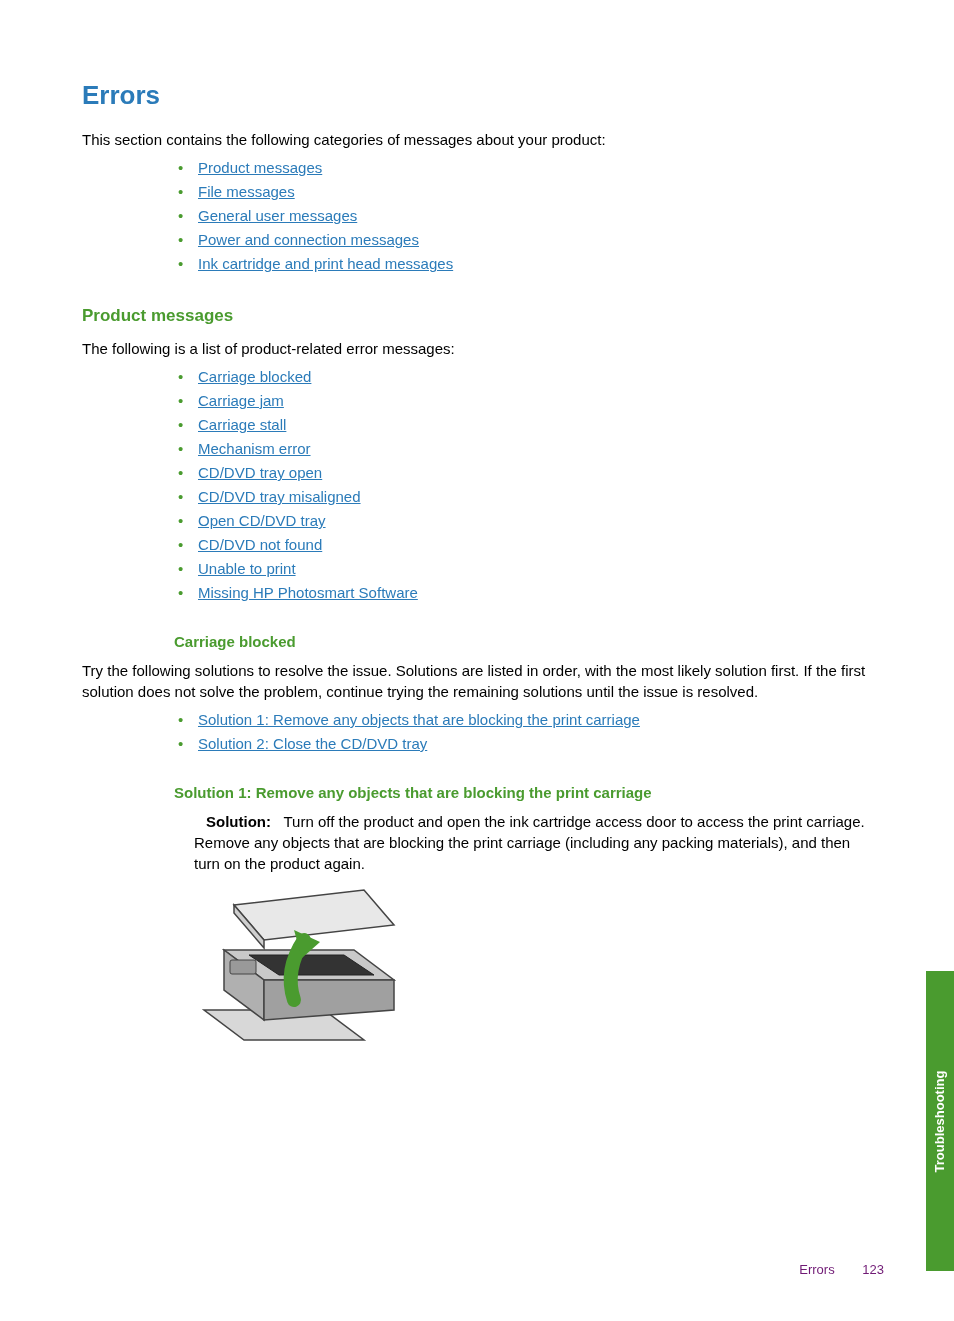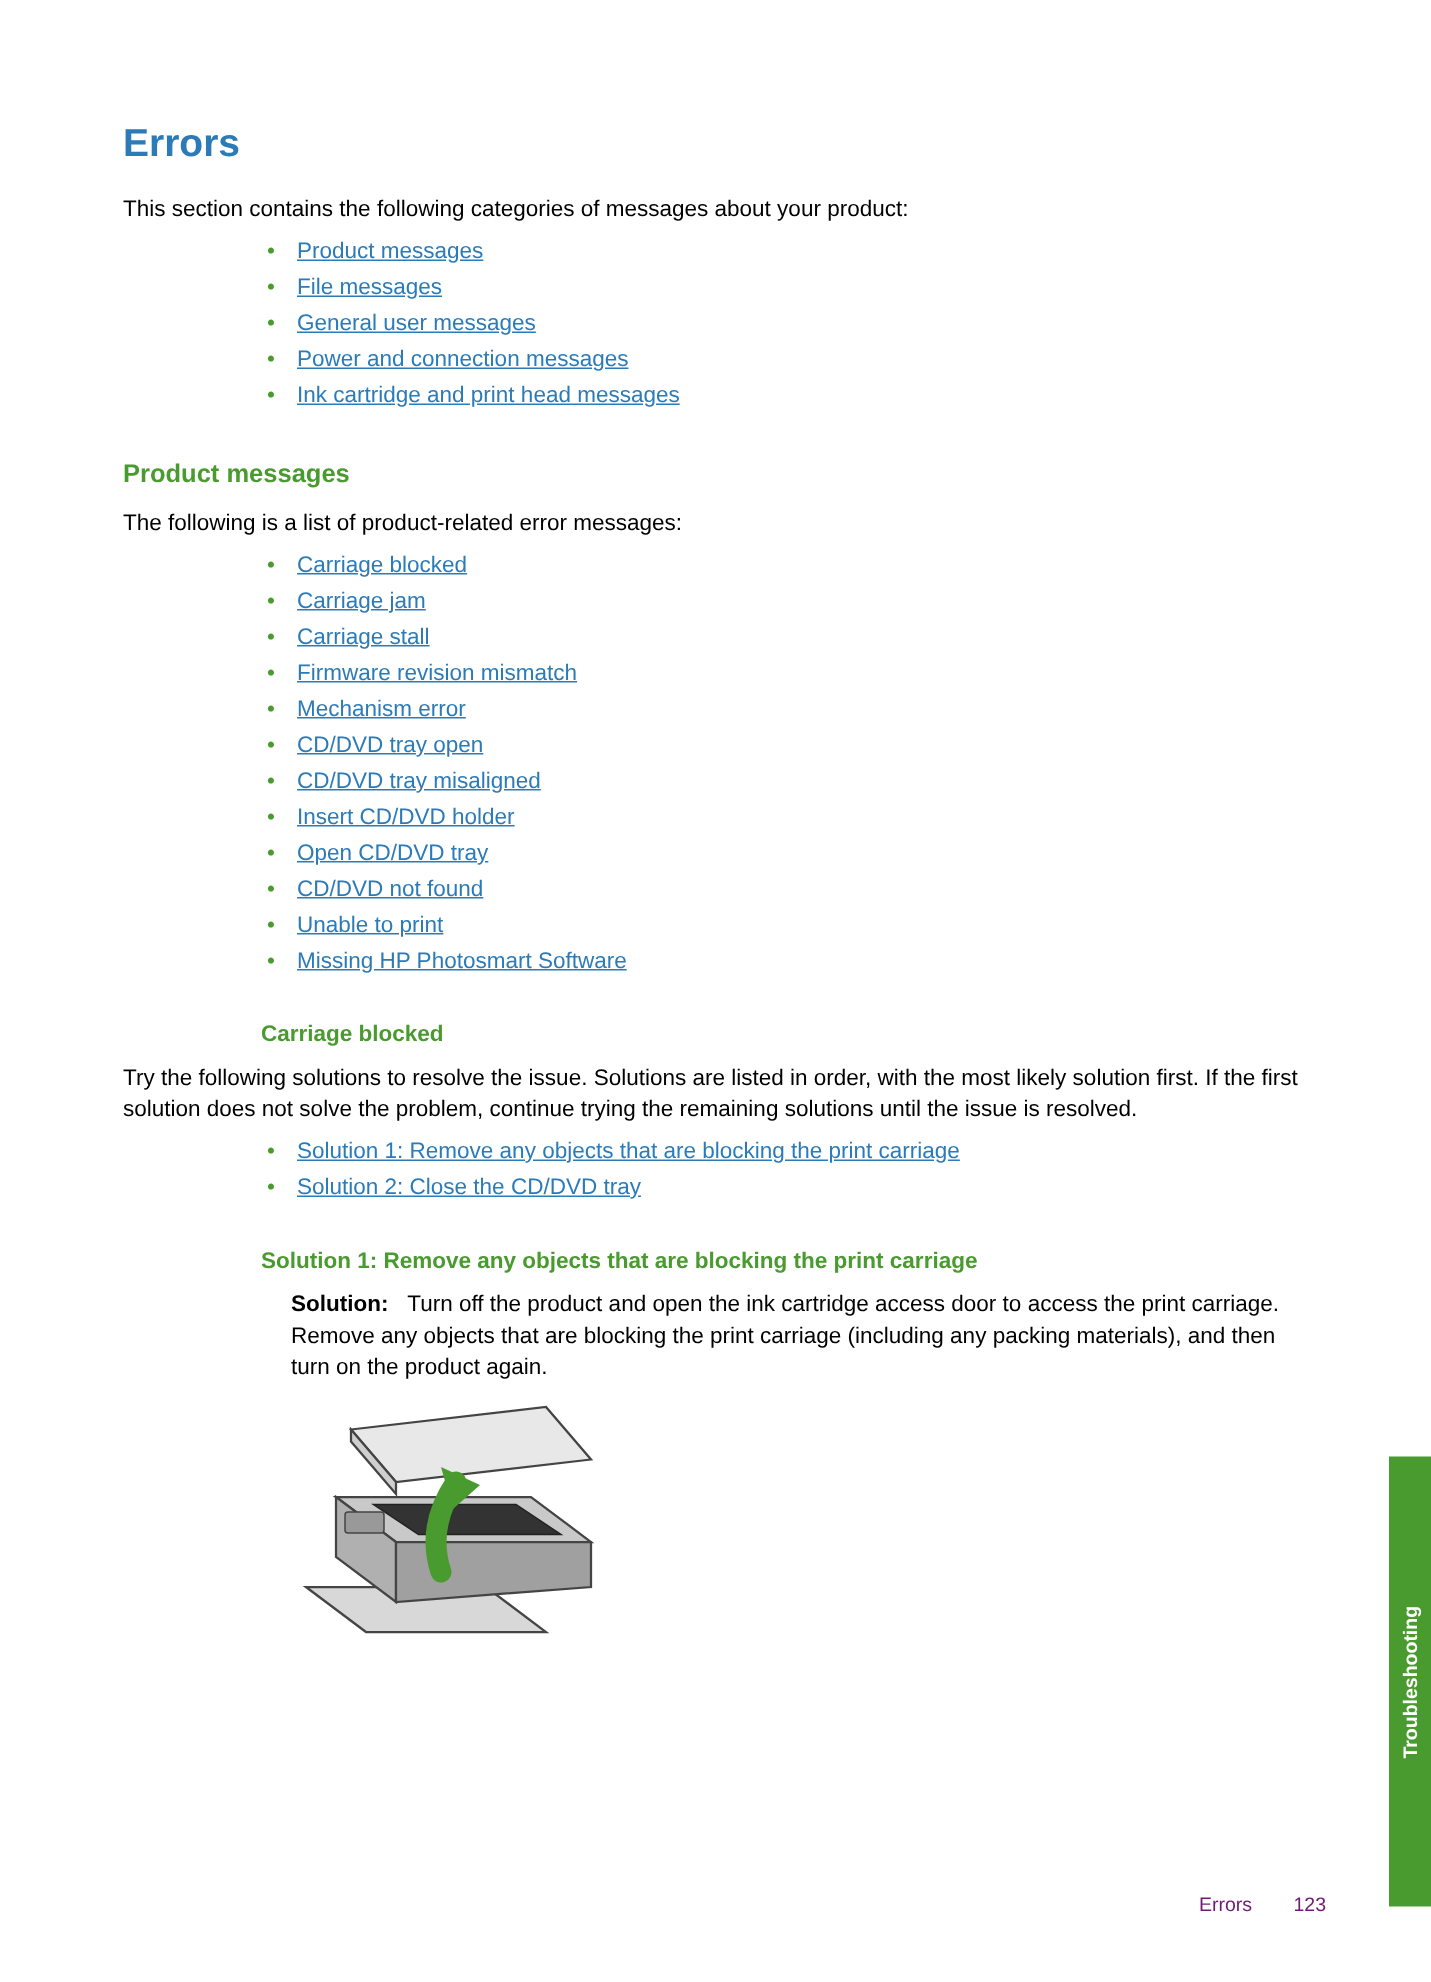--- a/index.html
+++ b/index.html
@@ -63,21 +63,21 @@
     position: absolute;
     left: 4px;
     font-size: 15px;
   }
   .link {
     color: #2b7bb9;
     text-decoration: underline;
     cursor: pointer;
   }
   .indent-block { margin-left: 92px; }
-  .sol-label { font-weight: bold; }
+  .sol-label { font-weight: bold; margin-left: 12px; }
   .sol-body {
     margin-left: 112px;
     line-height: 1.4;
   }
   .printer-img {
     margin-left: 112px;
     margin-top: 6px;
   }
   .side-tab {
     position: absolute;
@@ -120,25 +120,23 @@
     <li><span class="link">Power and connection messages</span></li>
     <li><span class="link">Ink cartridge and print head messages</span></li>
   </ul>
 
   <div class="h2">Product messages</div>
   <p class="intro">The following is a list of product-related error messages:</p>
   <ul class="link-list">
     <li><span class="link">Carriage blocked</span></li>
     <li><span class="link">Carriage jam</span></li>
     <li><span class="link">Carriage stall</span></li>
-    <li><span class="link">Firmware revision mismatch</span></li>
     <li><span class="link">Mechanism error</span></li>
     <li><span class="link">CD/DVD tray open</span></li>
     <li><span class="link">CD/DVD tray misaligned</span></li>
-    <li><span class="link">Insert CD/DVD holder</span></li>
     <li><span class="link">Open CD/DVD tray</span></li>
     <li><span class="link">CD/DVD not found</span></li>
     <li><span class="link">Unable to print</span></li>
     <li><span class="link">Missing HP Photosmart Software</span></li>
   </ul>
 
   <div class="indent-block">
     <div class="h3">Carriage blocked</div>
   </div>
   <p class="body-text">Try the following solutions to resolve the issue. Solutions are listed in order, with the most likely solution first. If the first solution does not solve the problem, continue trying the remaining solutions until the issue is resolved.</p>

